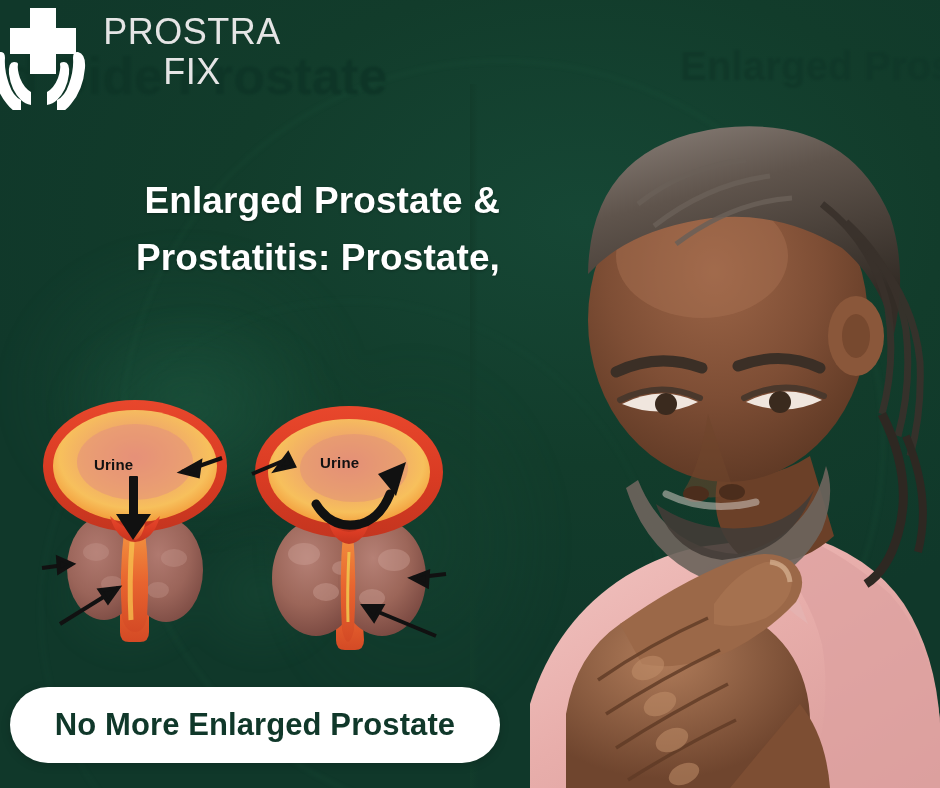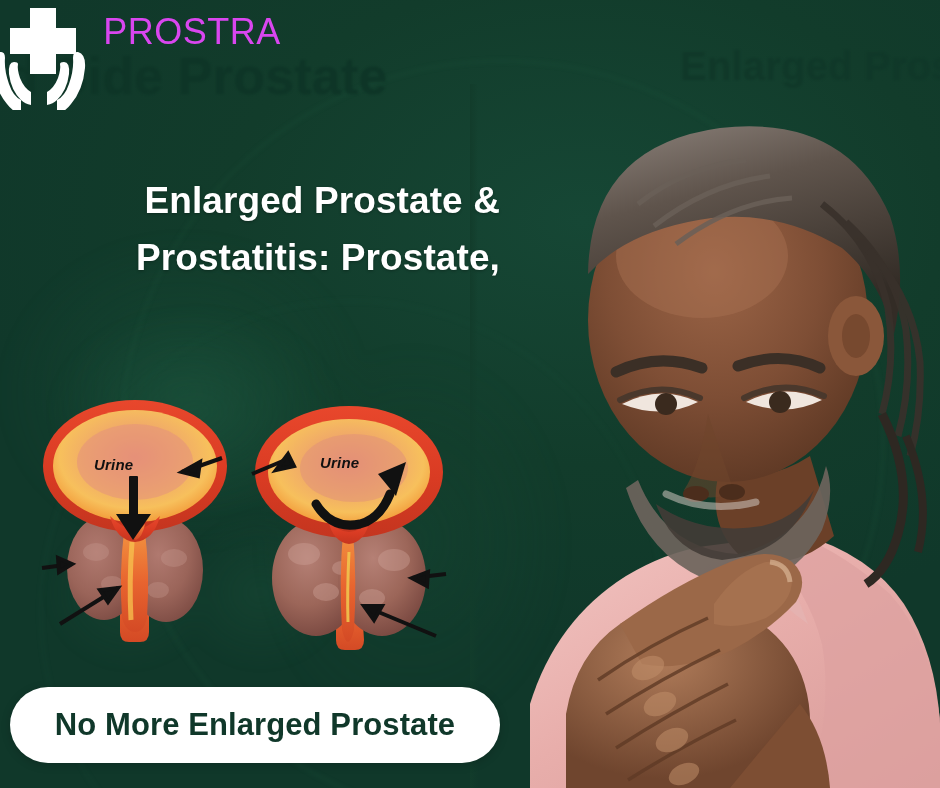--- a/index.html
+++ b/index.html
@@ -70,21 +70,21 @@
   .logo{
     position:absolute;left:0;top:6px;width:300px;height:112px;
     display:flex;align-items:flex-start;
   }
   .logo-mark{
     position:relative;width:96px;height:104px;flex:0 0 96px;margin-left:-6px;
   }
   .logo-mark svg{display:block;}
   .logo-text{
     margin-left:2px;margin-top:6px;
-    color:#d946ef;
+    color:#e5e5e5;
     font-size:36px;line-height:1.12;
     font-weight:400;
     letter-spacing:.5px;
     text-align:center;
     width:200px;
   }
   .logo-text .l2{display:block;}
 
   
   .headline{
@@ -96,21 +96,21 @@
     line-height:1.55;
     letter-spacing:.1px;
     text-shadow:0 1px 3px rgba(0,0,0,.28);
   }
   .headline span{display:block;}
 
   
   .diagrams{
     position:absolute;left:24px;top:392px;width:450px;height:278px;
   }
-  .diagram{position:absolute;top:0;width:205px;height:278px;font-style:italic;}
+  .diagram{position:absolute;top:0;width:205px;height:278px;}
   .diagram.left{left:8px;}
   .diagram.right{left:222px;}
   .diagram svg{display:block;}
 
   .urine-label{
     position:absolute;
     color:#111111;
     font-size:15px;
     font-weight:700;
     letter-spacing:.2px;
@@ -260,20 +260,21 @@
 
         <path d="M6 46 q-8 2 -7 16 q2 22 14 36 q6 8 14 10 l0 -14 q-8 -4 -12 -16 q-5 -14 -4 -26 q0 -7 -5 -6 z" fill="#ffffff"></path>
         <path d="M20 56 q-6 0 -5 12 q2 16 12 26 q4 4 10 5 l0 -13 q-7 -4 -11 -14 q-3 -9 -2 -14 q0 -2 -4 -2 z" fill="#ffffff"></path>
 
         <path d="M90 46 q8 2 7 16 q-2 22 -14 36 q-6 8 -14 10 l0 -14 q8 -4 12 -16 q5 -14 4 -26 q0 -7 5 -6 z" fill="#ffffff" transform="translate(-6,0)"></path>
         <path d="M76 56 q6 0 5 12 q-2 16 -12 26 q-4 4 -10 5 l0 -13 q7 -4 11 -14 q3 -9 2 -14 q0 -2 4 -2 z" fill="#ffffff" transform="translate(-6,0)"></path>
       </svg>
     </div>
     <div class="logo-text">
       <span class="l1">PROSTRA</span>
+      <span class="l2">FIX</span>
     </div>
   </div>
 
   <div class="headline">
     <span>Enlarged Prostate &amp;</span>
     <span>Prostatitis: Prostate,</span>
   </div>
 
   <div class="diagrams">
 

